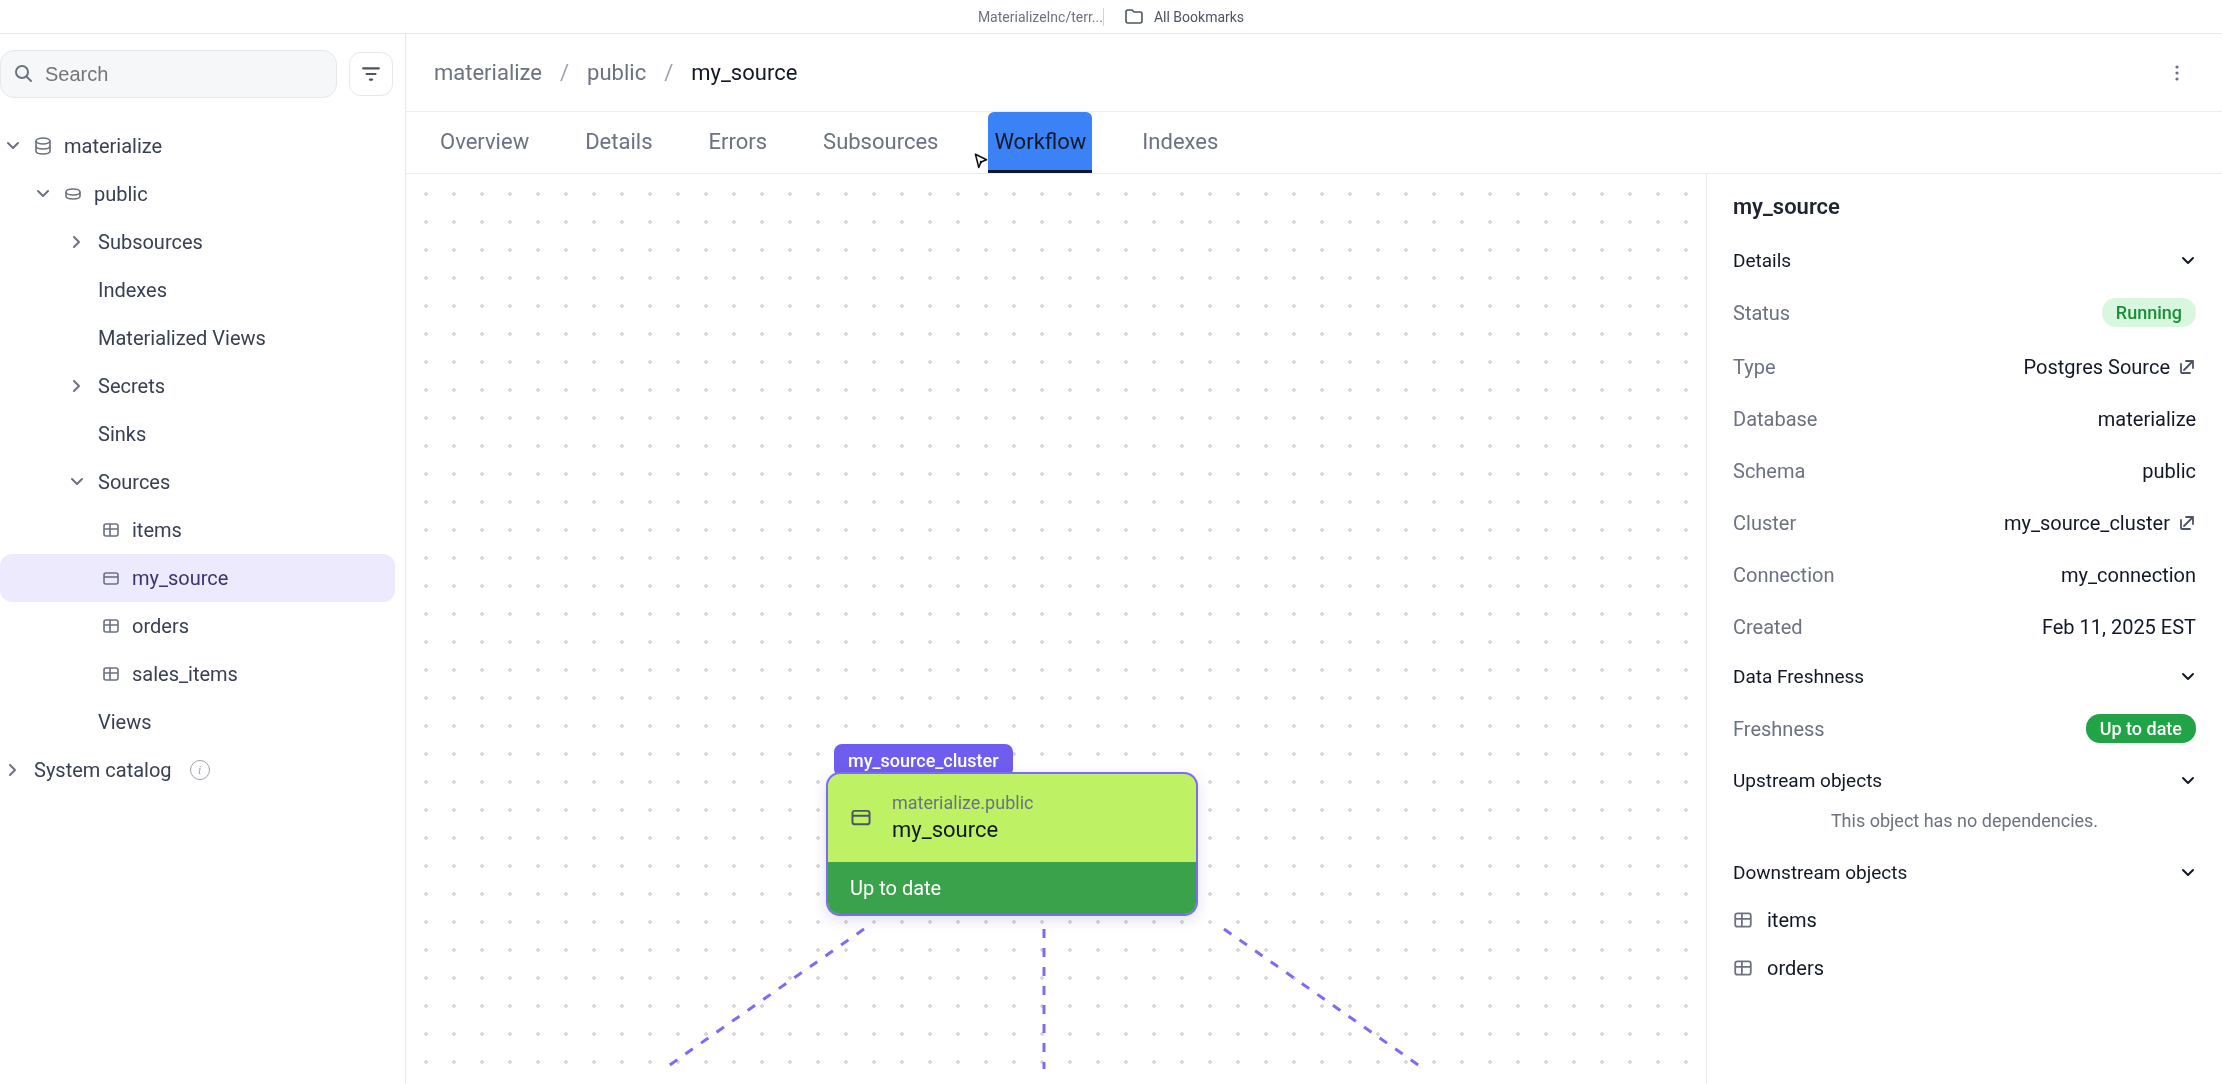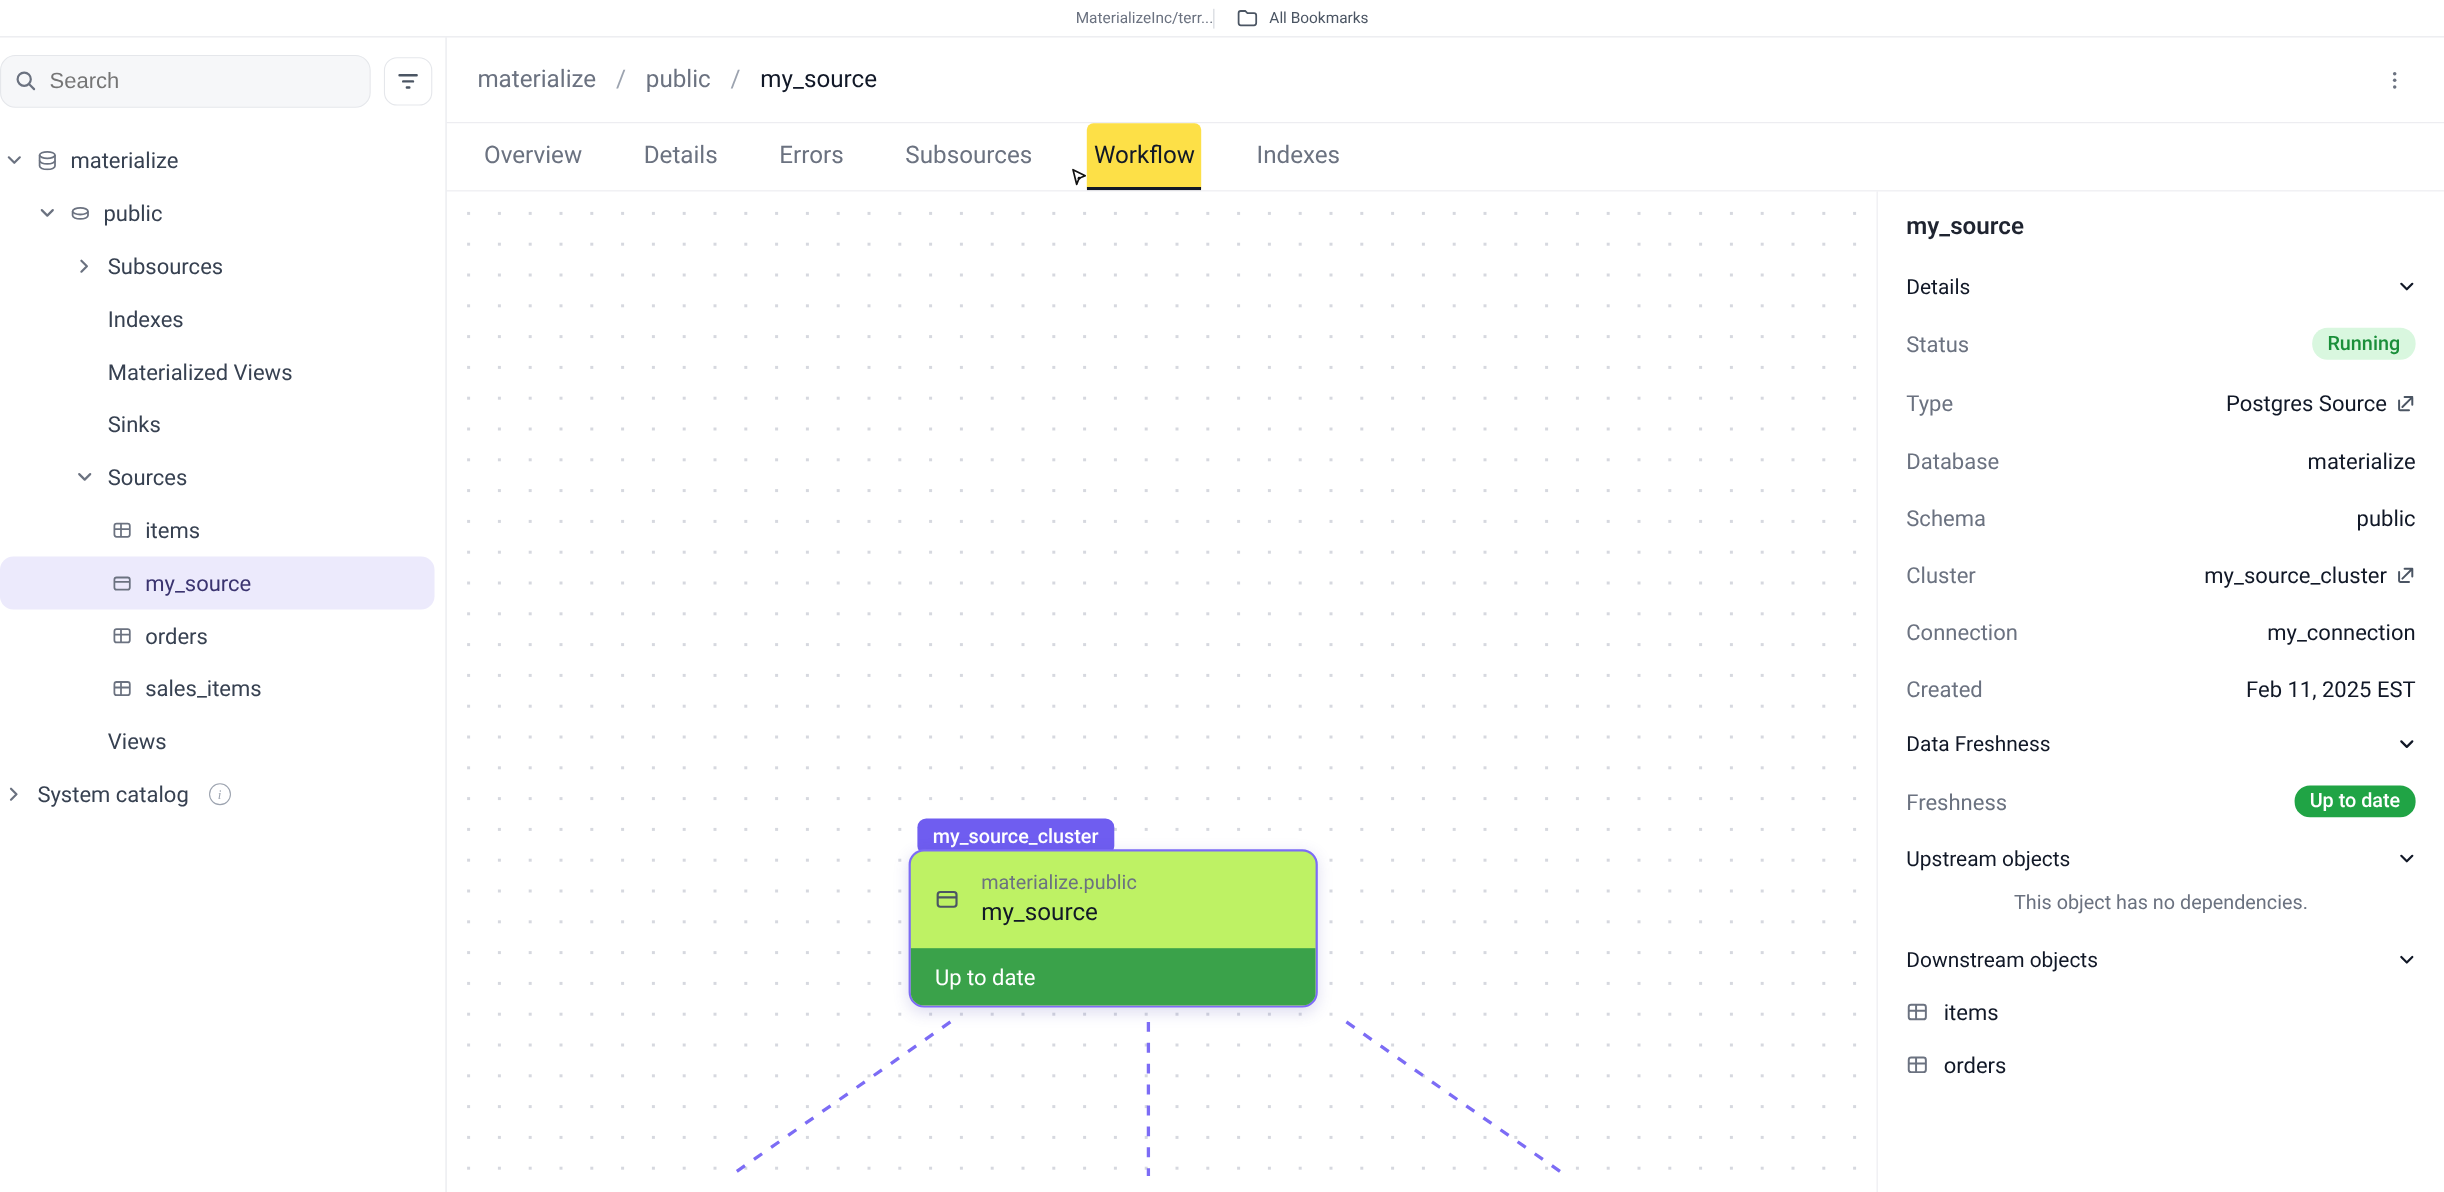--- a/index.html
+++ b/index.html
@@ -38,21 +38,21 @@
   
   .main { flex:1; display:flex; flex-direction:column; min-width:0; }
   .breadcrumbs { height:78px; display:flex; align-items:center; padding:0 28px; gap:18px; border-bottom:1px solid #ececf0; font-size:22px; }
   .crumb { color:#6b7280; cursor:pointer; }
   .crumb.last { color:#111827; cursor:default; }
   .sep { color:#9ca3af; }
   .dots-vert { margin-left:auto; color:#6b7280; cursor:pointer; padding:6px 8px; border-radius:8px; }
 
   .tabs { display:flex; gap:44px; padding:0 28px; border-bottom:1px solid #ececf0; font-size:22px; color:#6b7280; height:62px; align-items:stretch; }
   .tab { display:flex; align-items:center; padding:0 6px; cursor:pointer; border-bottom:3px solid transparent; }
-  .tab.active { color:#111827; border-bottom-color:#111827; background:#fde047; border-radius:6px 6px 0 0; }
+  .tab.active { color:#111827; border-bottom-color:#111827; background:#3b82f6; border-radius:6px 6px 0 0; }
   .cursor-svg { position:absolute; }
 
   .content { flex:1; display:flex; min-height:0; }
 
   
   .canvas-wrap { flex:1; position:relative; overflow:hidden; border-right:1px solid #ececf0; }
   .canvas {
     position:absolute; inset:0;
     background-image: radial-gradient(circle, #d6d8df 1.6px, transparent 1.6px);
     background-size: 28px 28px;
@@ -207,20 +207,28 @@
       </div>
       <div class="tree-row indent-2">
         <span class="chevron"></span>
         <span>Indexes</span>
       </div>
       <div class="tree-row indent-2">
         <span class="chevron"></span>
         <span>Materialized Views</span>
       </div>
       <div class="tree-row indent-2">
+        <span class="chevron">
+            <svg width="16" height="16" viewBox="0 0 16 16">
+              <use href="#i-chevron-right"></use>
+            </svg>
+          </span>
+        <span>Secrets</span>
+      </div>
+      <div class="tree-row indent-2">
         <span class="chevron"></span>
         <span>Sinks</span>
       </div>
       <div class="tree-row indent-2">
         <span class="chevron">
             <svg width="16" height="16" viewBox="0 0 16 16">
               <use href="#i-chevron-down"></use>
             </svg>
           </span>
         <span>Sources</span>

